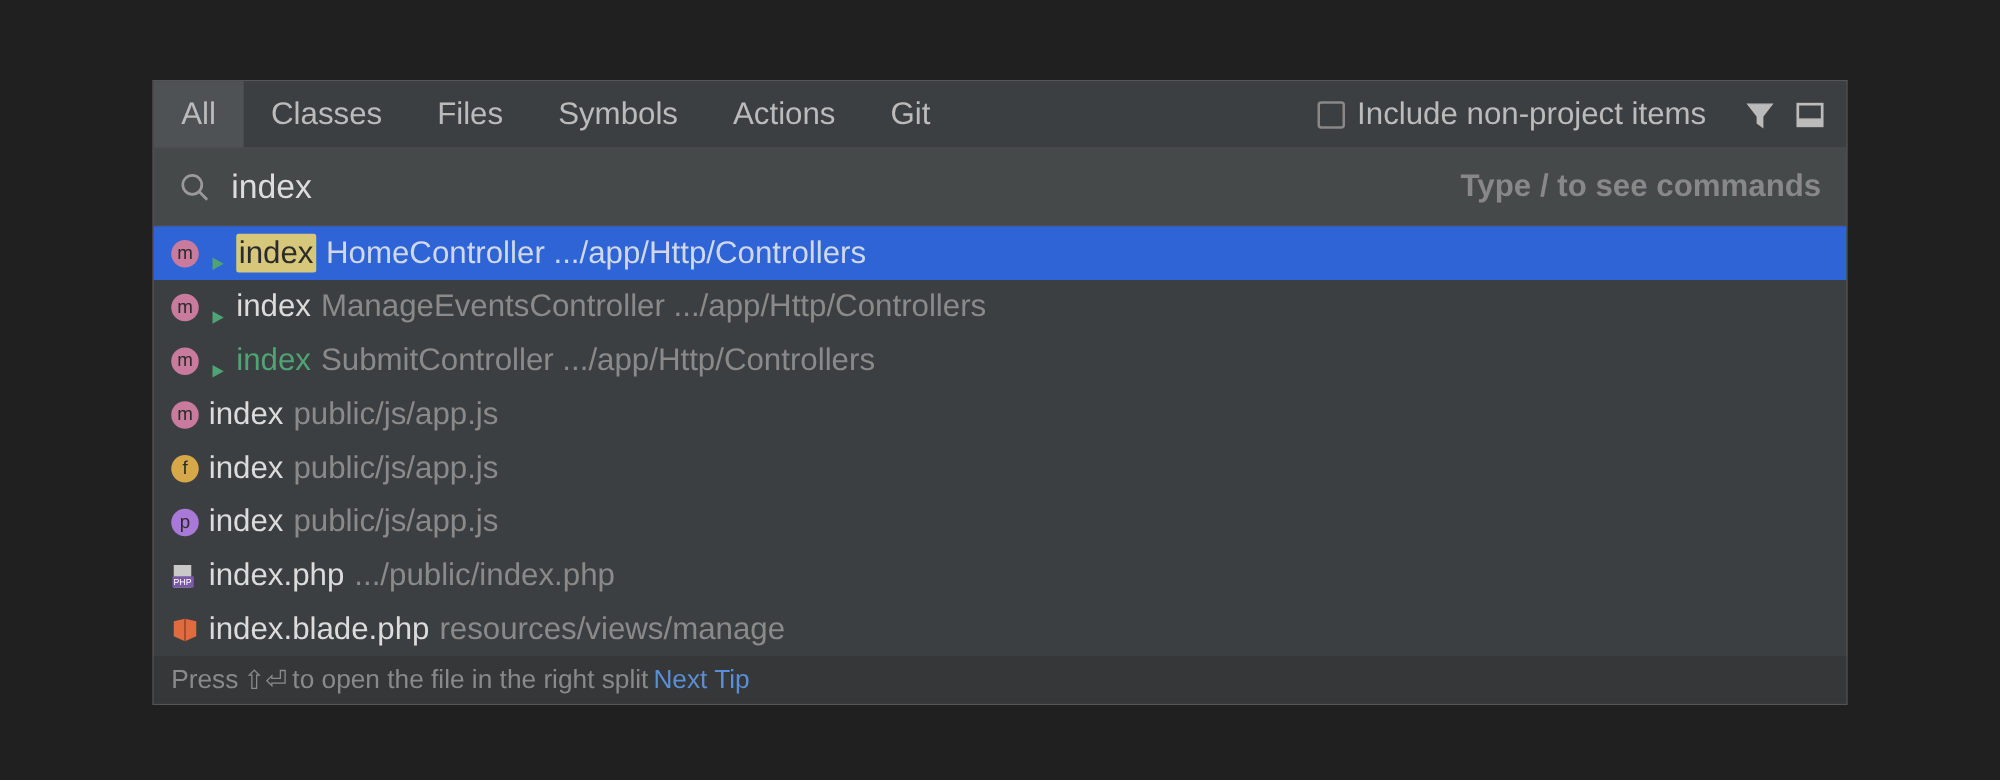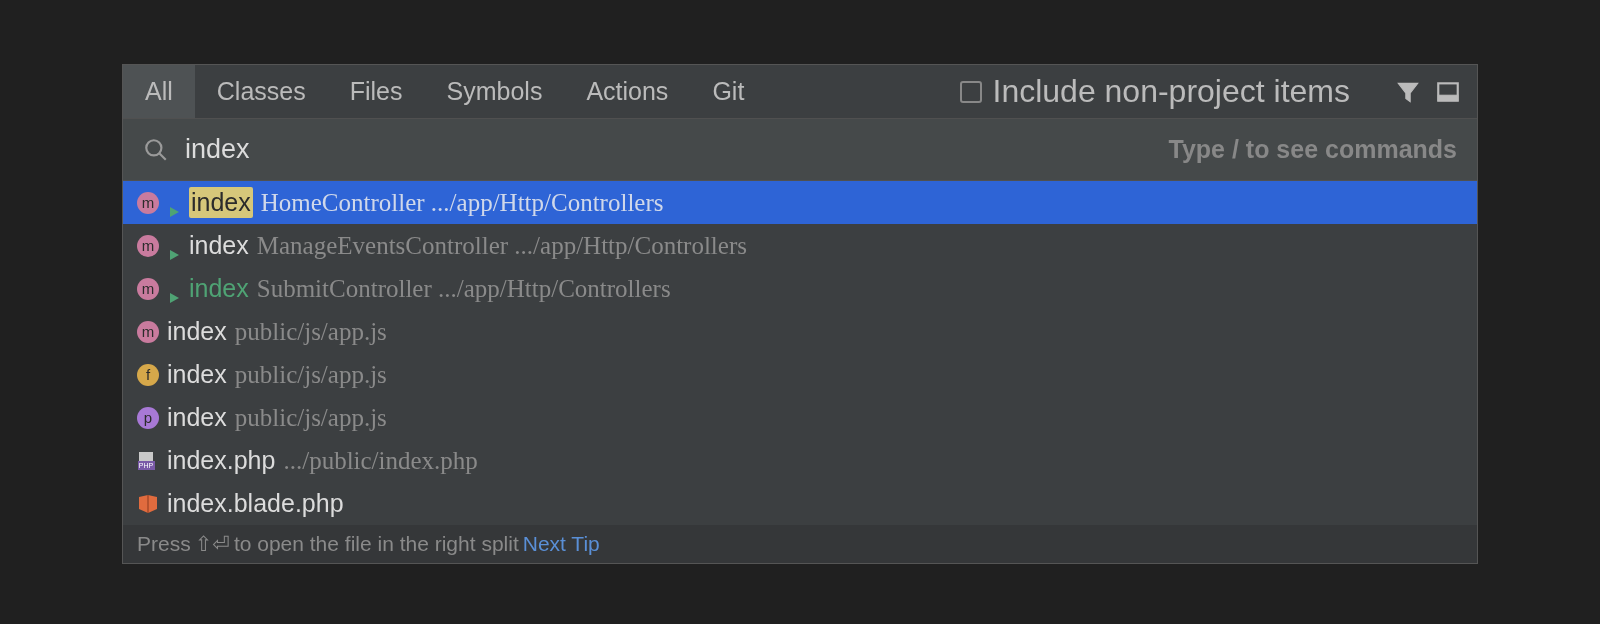--- a/index.html
+++ b/index.html
@@ -38,24 +38,24 @@
       cursor: pointer;
     }
     .tab.active {
       background: #4e5254;
     }
     .spacer { flex: 1; }
     .checkbox-wrap {
       display: flex;
       align-items: center;
       gap: 10px;
-      font-size: 32px;
+      font-size: 25px;
       color: #bbbbbb;
       cursor: pointer;
-      margin-right: 31px;
+      margin-right: 16px;
     }
     .checkbox {
       width: 22px;
       height: 22px;
       border: 2px solid #888;
       border-radius: 3px;
     }
     .toolbar-icon {
       width: 26px;
       height: 26px;
@@ -121,21 +121,20 @@
       background: #d6c77a;
       color: #2b2b2b;
       border-radius: 2px;
       padding: 1px 2px;
     }
     .result .match-normal {
       color: #4fa374;
     }
     .result .location {
       color: #8a8a8a;
-      font-family: Liberation Serif, serif;
     }
     .result.selected .location {
       color: #d0d8ea;
     }
     .icon-badge {
       width: 22px;
       height: 22px;
       border-radius: 50%;
       display: flex;
       align-items: center;
@@ -277,20 +276,21 @@
         <span class="location">.../public/index.php</span>
       </div>
       <div class="result">
         <span class="icon-blade">
           <svg width="22" height="22" viewBox="0 0 22 22">
             <path d="M2 4 L11 2 L20 4 L20 16 L11 20 L2 16 Z" fill="#e06b3e"></path>
             <path d="M11 2 L11 20" stroke="#8a3a1e" stroke-width="1"></path>
           </svg>
         </span>
         <span class="match">index.blade.php</span>
+        <span class="location">resources/views/manage</span>
       </div>
     </div>
 
   <div class="footer">
     <span>Press</span>
     <span class="key">⇧⏎</span>
     <span>to open the file in the right split</span>
     <span class="link">Next Tip</span>
   </div>
 

